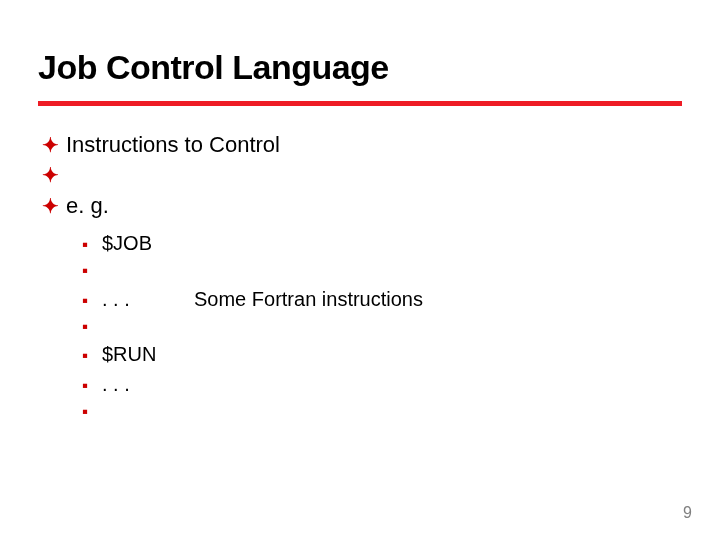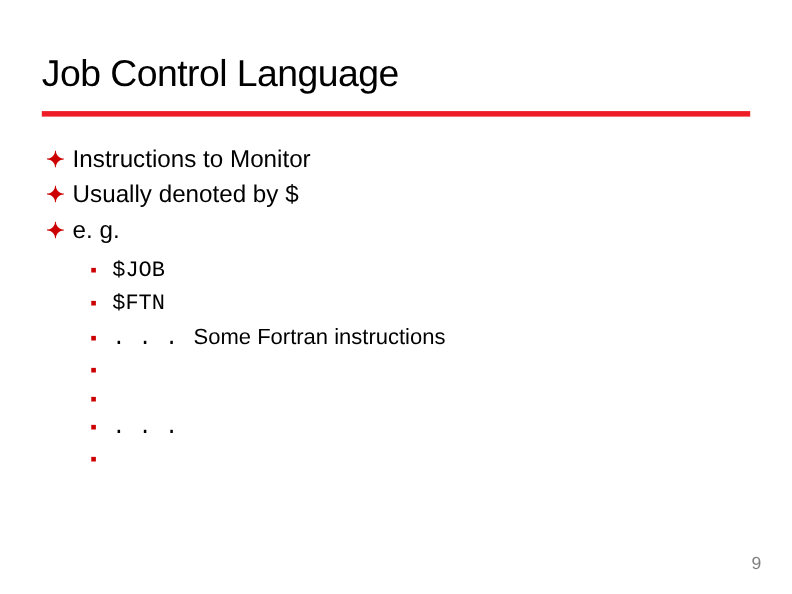--- a/index.html
+++ b/index.html
@@ -10,21 +10,21 @@
     body {
       width: 720px;
       height: 540px;
       background: #ffffff;
       font-family: Arial, Helvetica, sans-serif;
       position: relative;
       padding: 48px 38px 0 38px;
     }
     .title {
       font-family: "Arial Black", Arial, sans-serif;
-      font-weight: 400;
+      font-weight: 700;
       font-size: 34px;
       color: #000;
       letter-spacing: -0.5px;
       margin-bottom: 14px;
     }
     .underline {
       height: 5px;
       background: #ee1c25;
       width: 100%;
       margin-bottom: 24px;
@@ -67,75 +67,74 @@
       font-family: "Zapf Dingbats", "Wingdings", sans-serif;
       font-size: 17px;
       margin-right: 4px;
       font-weight: bold;
       flex-shrink: 0;
       width: 16px;
     }
     .code-col {
       display: inline-block;
       min-width: 74px;
-      font-family: Liberation Mono, monospace;
     }
     .extra-col {
+      margin-left: 18px;
     }
     .page-number {
       position: absolute;
       bottom: 18px;
       right: 28px;
       font-size: 16px;
       color: #808080;
     }
   </style>
 </head>
 <body>
 
 <div class="title">Job Control Language</div>
 <div class="underline"></div>
 
 <ul class="bullets-level1">
   <li>
     <span class="bullet-z">✦</span>
-    <span>Instructions to Monitor</span>
+    <span>Instructions to Control</span>
   </li>
   <li>
     <span class="bullet-z">✦</span>
-    <span>Usually denoted by $</span>
   </li>
   <li>
     <span class="bullet-z">✦</span>
     <span>e. g.</span>
   </li>
 </ul>
 
 <ul class="bullets-level2">
   <li>
     <span class="bullet-y">▪</span>
     <span class="code-col">$JOB</span>
     <span class="extra-col"></span>
   </li>
   <li>
     <span class="bullet-y">▪</span>
-    <span class="code-col">$FTN</span>
     <span class="extra-col"></span>
   </li>
   <li>
     <span class="bullet-y">▪</span>
     <span class="code-col">. . .</span>
     <span class="extra-col">Some Fortran instructions</span>
   </li>
   <li>
     <span class="bullet-y">▪</span>
     <span class="extra-col"></span>
   </li>
   <li>
     <span class="bullet-y">▪</span>
+    <span class="code-col">$RUN</span>
     <span class="extra-col"></span>
   </li>
   <li>
     <span class="bullet-y">▪</span>
     <span class="code-col">. . .</span>
   </li>
   <li>
     <span class="bullet-y">▪</span>
     <span class="extra-col"></span>
   </li>

